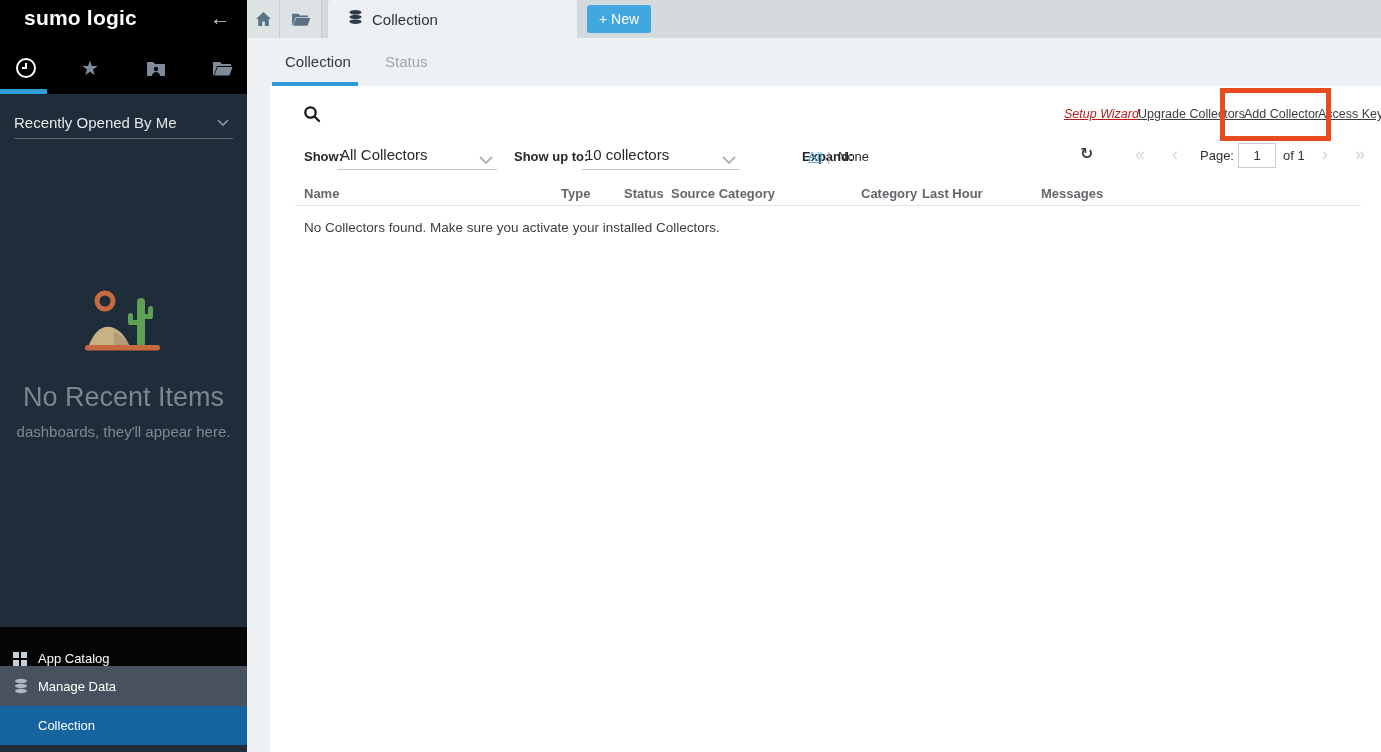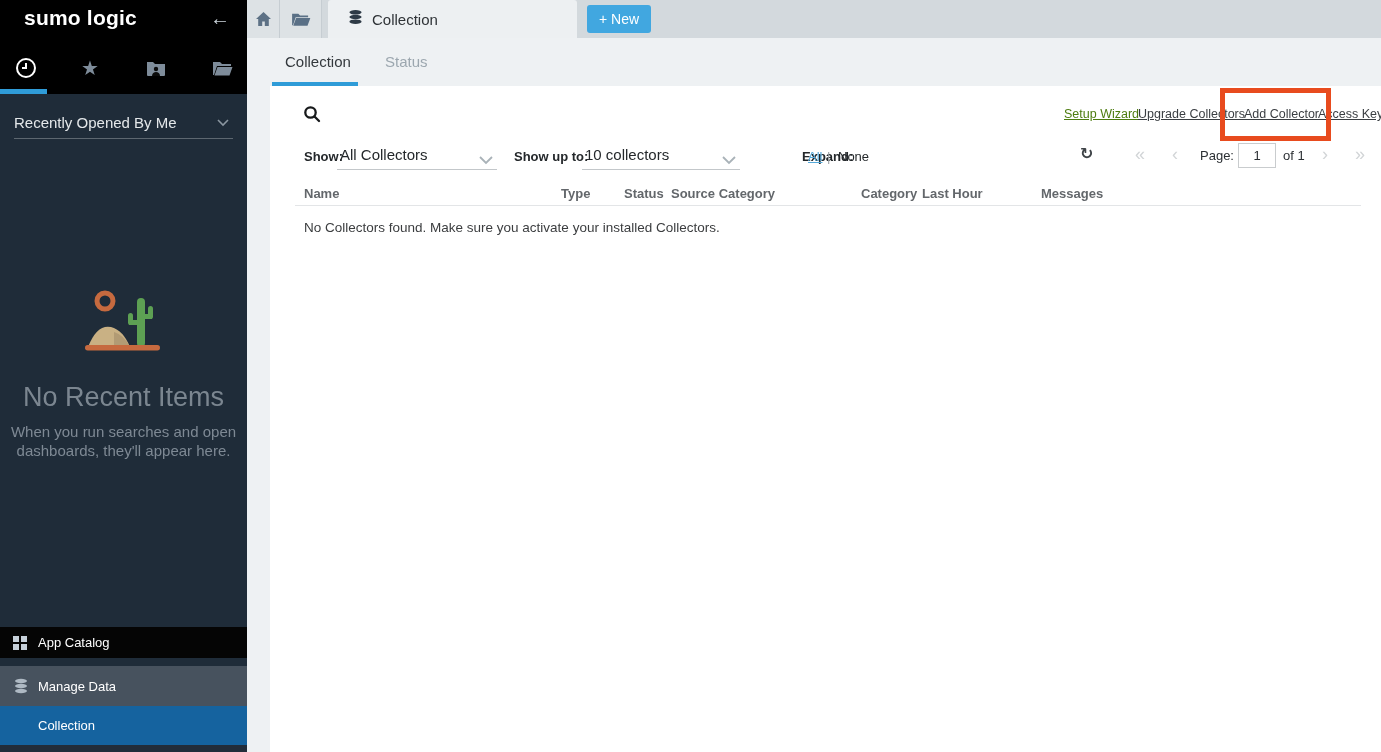--- a/index.html
+++ b/index.html
@@ -27,21 +27,21 @@
   #recent-label { color:#e4e8ea; font-size:15px; }
   #recent-chevron { margin-right:4px; }
 
   #illustration { left:84px; top:288px; }
   #no-recent-title { left:0; top:382px; width:247px; text-align:center;
                      color:#7b8690; font-size:27px; font-weight:300; }
   #no-recent-desc { left:0; top:422px; width:247px; text-align:center;
                     color:#7e8994; font-size:15px; line-height:19px; }
 
   .bottom-nav-item { left:0; width:247px; display:flex; align-items:center; cursor:pointer; }
-  #nav-app-catalog { top:627px; height:31px; background:#050505; }
+  #nav-app-catalog { top:627px; height:39px; background:#050505;align-items:flex-end; }
   #nav-manage-data { top:666px; height:40px; background:#47525e; }
   #nav-collection  { top:706px; height:39px; background:#15639f; }
   #sidebar-bottom-strip { left:0; top:745px; width:247px; height:7px; background:#222d3a; }
   .bottom-nav-item .nav-ico { width:18px; margin-left:13px; display:flex; align-items:center; }
   .bottom-nav-item .nav-label { color:#fff; font-size:13px; margin-left:7px; }
   #nav-collection .nav-label { margin-left:38px; }
 
   
   #tabstrip { left:247px; top:0; width:1134px; height:38px; background:#d3d9dd; }
   .strip-btn { top:0; height:38px; background:#dde2e5; border-left:1px solid #c6cdd2;
@@ -65,21 +65,21 @@
   #subtab-underline { left:272px; top:82px; width:86px; height:4px; background:#2f9cd8; }
 
   
   #search-icon { left:303px; top:105px; }
   #search-input { left:330px; top:101px; width:560px; height:26px; border:none; outline:none;
                   font-size:15px; color:#3a3f44; background:transparent;
                   font-family:"Liberation Sans","DejaVu Sans",sans-serif; }
   #search-input::placeholder { color:#9aa1a7; opacity:1; }
   .top-link { top:107px; font-size:12.5px; color:#3a3e42; text-decoration:underline;
               cursor:pointer; white-space:nowrap; }
-  #link-setup-wizard { left:1064px; color:#4d7c0f; }
+  #link-setup-wizard { left:1064px; color:#b91c1c;font-style:italic; }
   #link-upgrade-collectors { left:1138px; }
   #link-add-collector { left:1244px; }
   #link-access-keys { left:1318px; }
   #highlight-box { left:1220px; top:88px; width:111px; height:53px;
                    border:5px solid #e84b1e; z-index:6; pointer-events:none; }
 
   
   .filter-label { top:149px; font-size:13px; font-weight:bold; color:#24282b; }
   .filter-value { top:146px; font-size:15px; color:#24282b; cursor:pointer; }
   #show-label { left:304px; }
@@ -164,21 +164,20 @@
         <rect x="45" y="32" width="10" height="5" fill="#5da053"></rect>
         <rect x="64" y="18" width="5" height="13" rx="2.5" fill="#5da053"></rect>
         <rect x="59" y="26" width="9" height="5" fill="#5da053"></rect>
         <path d="M4 59 Q13 36 27 39 Q39 42 46 59 Z" fill="#c9b184"></path>
         <path d="M30 44 Q40 47 46 59 L30 59 Z" fill="#b29b74"></path>
         <rect x="1" y="57" width="75" height="5.5" rx="2.7" fill="#c66a3f"></rect>
       </svg>
     </div>
     <div id="no-recent-title" class="abs">No Recent Items</div>
     <div id="no-recent-desc" class="abs">
-      <div>When you run searches and open</div>
       <div>dashboards, they'll appear here.</div>
     </div>
 
     <div id="nav-app-catalog" class="abs bottom-nav-item">
       <span class="nav-ico">
         <svg width="14" height="14" viewBox="0 0 14 14">
           <rect x="0" y="0" width="6" height="6" fill="#c6d0da"></rect>
             <rect x="8" y="0" width="6" height="6" fill="#c6d0da"></rect>
           <rect x="0" y="8" width="6" height="6" fill="#c6d0da"></rect>
             <rect x="8" y="8" width="6" height="6" fill="#c6d0da"></rect>

